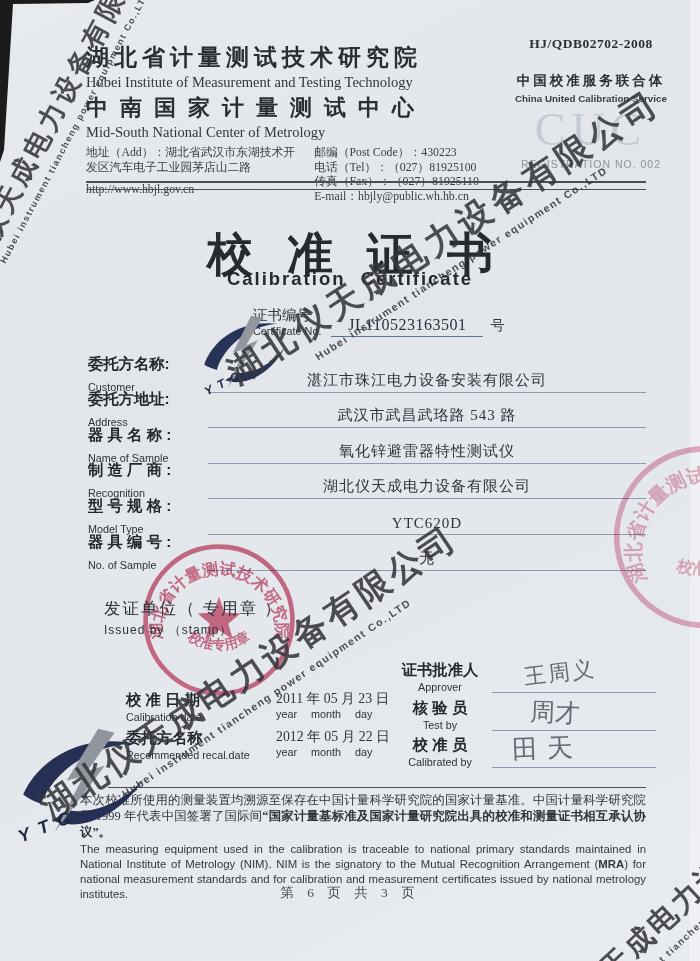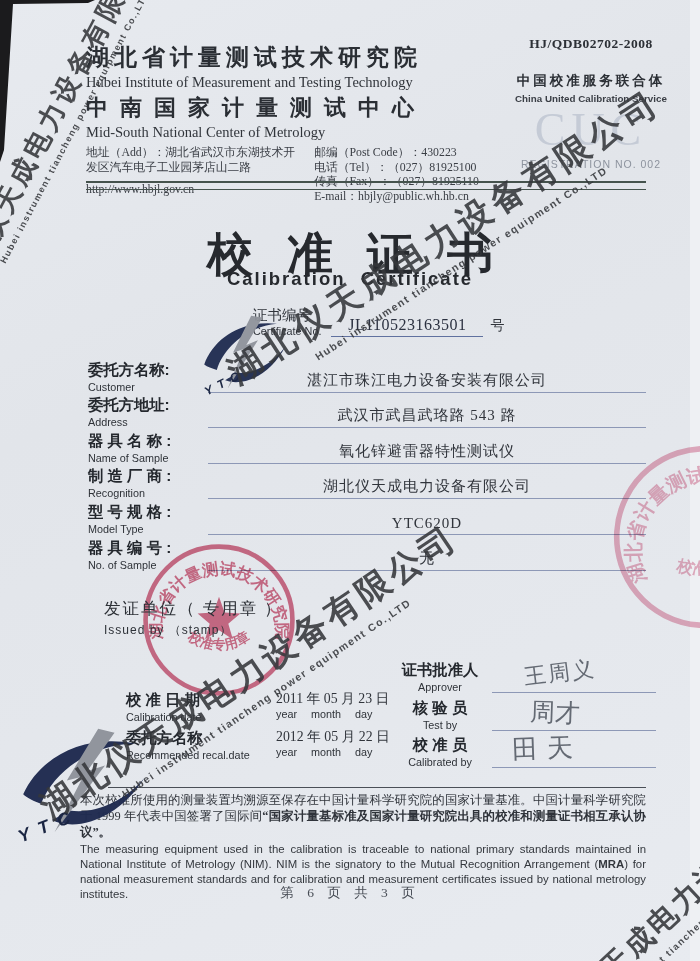--- a/index.html
+++ b/index.html
@@ -60,21 +60,21 @@
   .certno-en{font-size:10.8px;color:#30343b;}
   .certno-val{width:152px;text-align:center;border-bottom:1.5px solid #60719f;padding-bottom:2px;
        font-family:"Liberation Serif",serif;font-size:16px;letter-spacing:.5px;color:#2b3140;}
   .certno-suffix{font-family:"Liberation Serif",serif;font-size:14px;margin-left:7px;padding-bottom:2px;color:#30343b;}
 
   
   .fields{position:absolute;left:88px;top:357px;width:558px;z-index:10;}
   .frow{height:35.6px;display:flex;align-items:flex-end;}
   .flabel{width:120px;display:flex;flex-direction:column;justify-content:flex-end;}
   .flabel-cn{font-weight:bold;font-size:15.3px;color:#24282e;white-space:nowrap;}
-  .flabel-en{font-size:10.8px;color:#2e3238;margin-top:0px;}
+  .flabel-en{font-size:10.8px;color:#2e3238;margin-top:6px;}
   .fline{flex:1;text-align:center;border-bottom:1.2px solid #8d98b6;padding-bottom:2px;
        font-family:"Liberation Serif",serif;font-size:15px;color:#30343b;letter-spacing:1px;}
 
   
   .issued{position:absolute;left:104px;top:598px;z-index:26;}
   .issued-cn{font-family:"Liberation Serif",serif;font-size:16.5px;letter-spacing:2px;color:#2c3036;text-align:right;}
   .issued-en{font-size:12px;color:#2e3238;margin-top:2px;letter-spacing:1px;}
 
   
   .dates{position:absolute;left:126px;top:690px;width:268px;z-index:10;}

